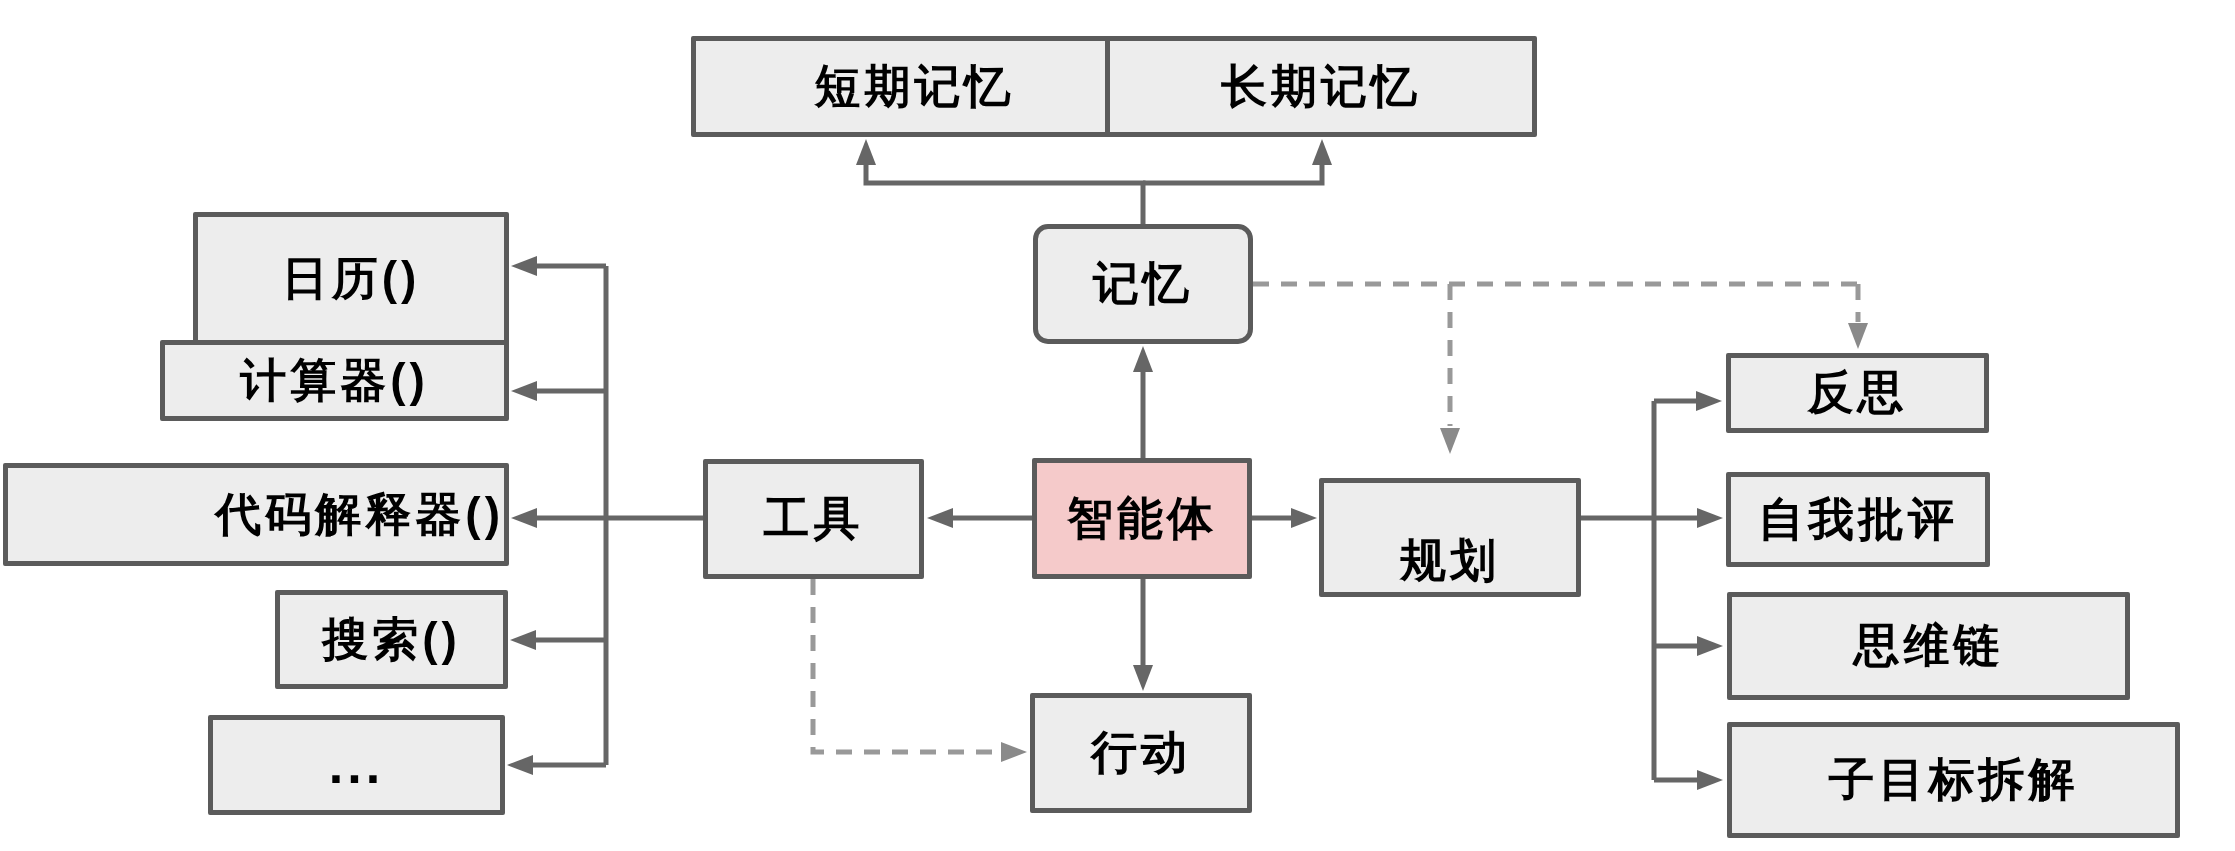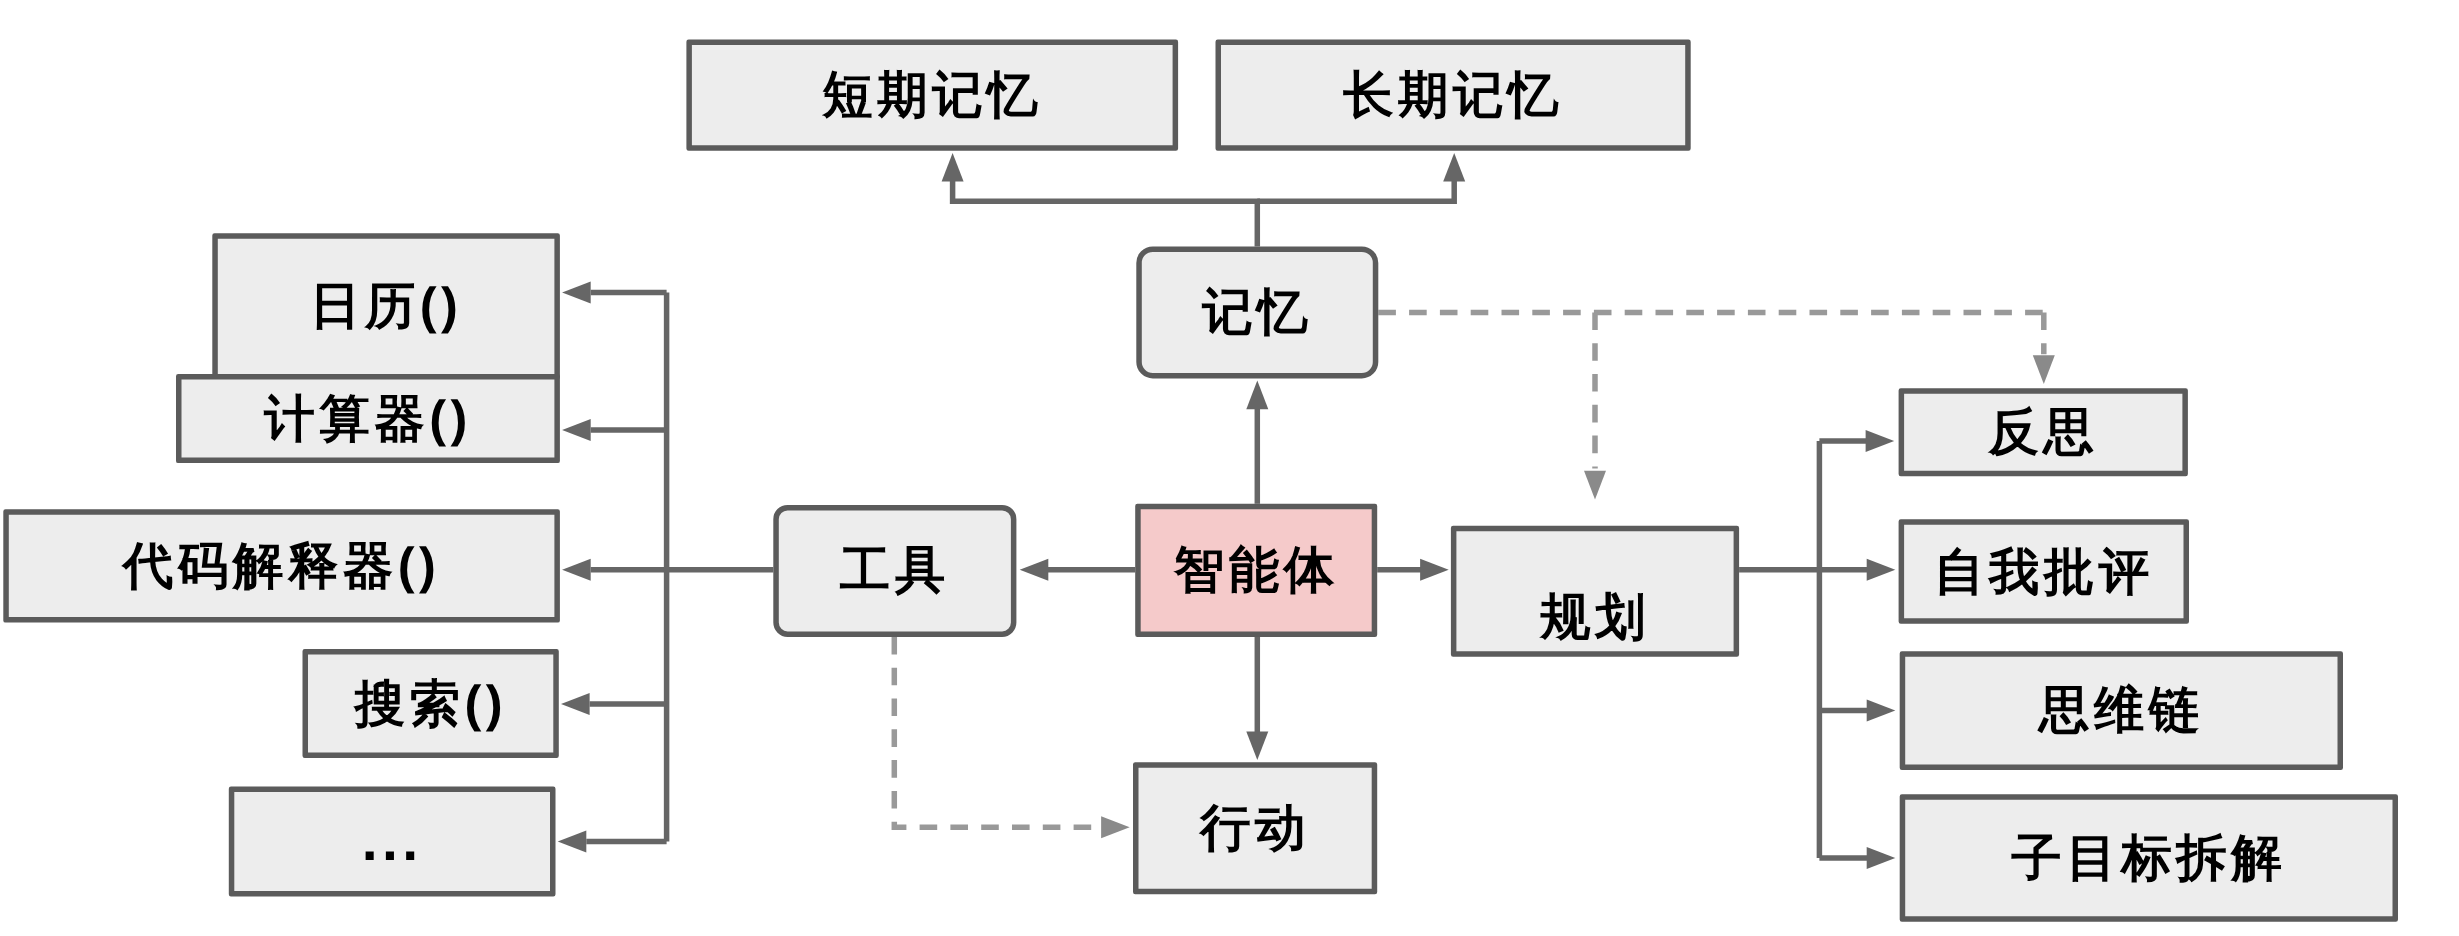--- a/index.html
+++ b/index.html
@@ -17,30 +17,30 @@
     background:#ededed;
     border:5px solid #5b5b5b;
     border-radius:2px;
     display:flex;align-items:center;justify-content:center;
     font-size:46px;font-weight:700;color:#000000;
     letter-spacing:4px;
     white-space:nowrap;
   }
   .node.accent{background:#f5caca;}
   
-  .n-short-term{left:624px;top:36px;width:447px;height:101px;}
+  .n-short-term{left:691px;top:36px;width:447px;height:101px;}
   .n-long-term{left:1105px;top:36px;width:432px;height:101px;}
   .n-memory{left:1033px;top:224px;width:220px;height:120px;border-radius:15px;}
-  .n-tools{left:703px;top:459px;width:221px;height:120px;border-radius:13px;}
+  .n-tools{left:703px;top:459px;width:221px;height:120px;}
   .n-agent{left:1032px;top:458px;width:220px;height:121px;}
   .n-planning{left:1319px;top:478px;width:262px;height:119px;align-items:flex-end;}
   .n-action{left:1030px;top:693px;width:222px;height:120px;}
   .n-calendar{left:193px;top:212px;width:316px;height:133px;}
   .n-calculator{left:160px;top:340px;width:349px;height:81px;}
-  .n-interpreter{left:3px;top:463px;width:506px;height:103px;}
+  .n-interpreter{left:3px;top:463px;width:506px;height:103px;justify-content:flex-end;}
   .n-search{left:275px;top:590px;width:233px;height:99px;}
   .n-more{left:208px;top:715px;width:297px;height:100px;font-size:52px;}
   .n-reflection{left:1726px;top:353px;width:263px;height:80px;}
   .n-self-critique{left:1726px;top:472px;width:264px;height:95px;}
   .n-cot{left:1727px;top:592px;width:403px;height:108px;}
   .n-subgoal{left:1727px;top:722px;width:453px;height:116px;}
   .edge-solid{stroke:#666666;stroke-width:5;fill:none;}
   .head-solid{fill:#666666;stroke:none;}
   .edge-dashed{stroke:#999999;stroke-width:5;fill:none;stroke-dasharray:16 12;}
   .head-dashed{fill:#8a8a8a;stroke:none;}

